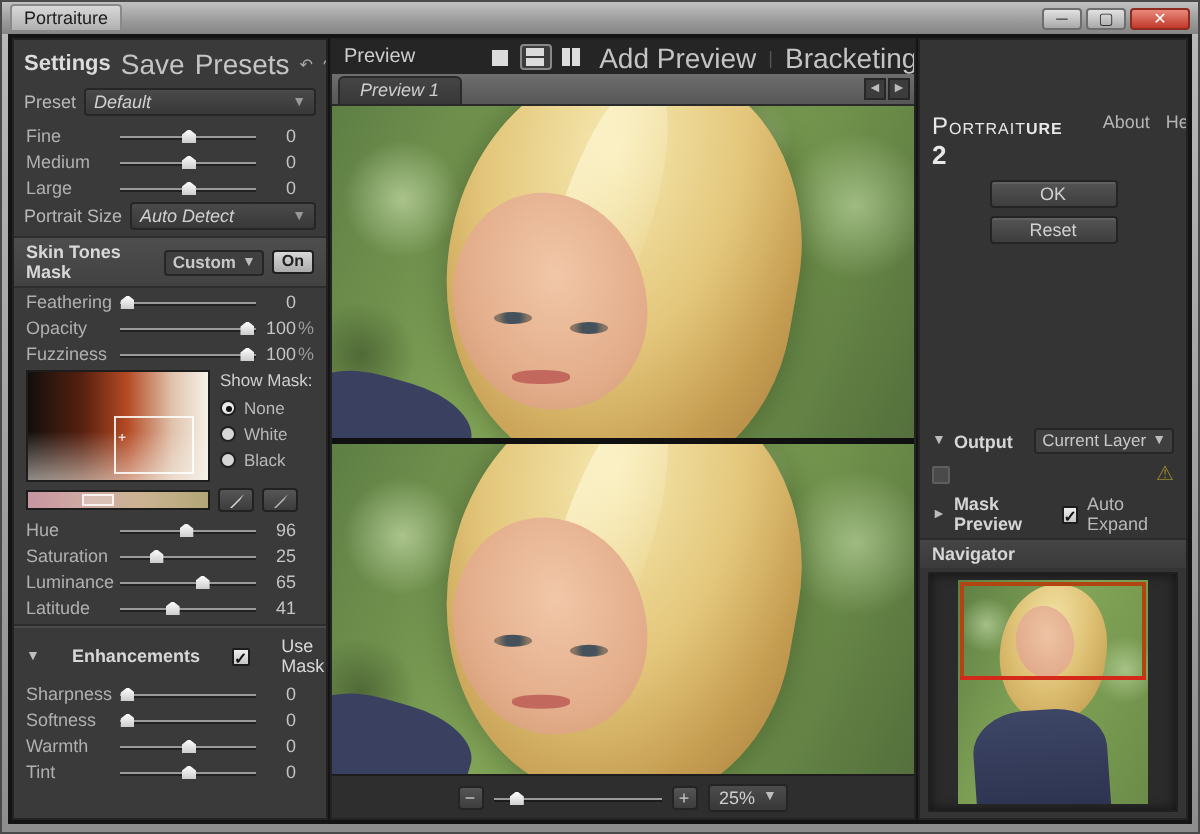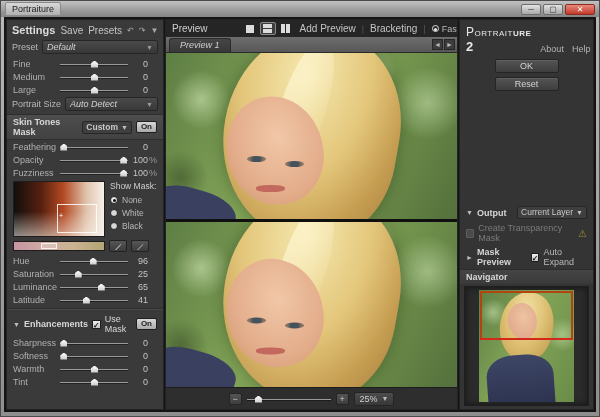--- a/index.html
+++ b/index.html
@@ -14,21 +14,21 @@
   .winbtn.close { width:30px; background:linear-gradient(#e98a7a,#c0392b); color:#fff; border-color:#8e2a20; }
 
   
   .app { position:absolute; left:3px; right:3px; top:16px; bottom:4px; background:#141414; }
   .panel { position:absolute; top:2px; bottom:2px; background:#3a3a3a; border:1px solid #232323; color:#b8b8b8; }
 
   
   .settings { left:2px; width:158px; font-size:9px; overflow:hidden; }
   .s-head { display:flex; align-items:center; gap:5px; padding:4px 5px 3px; }
   .s-title { font-size:11px; font-weight:bold; color:#dcdcdc; }
-  .txtbtn { color:#c4c4c4; font-size:10px; cursor:default; }
+  .txtbtn { color:#c4c4c4; font-size:14px; cursor:default; }
   .miniicon { color:#a8a8a8; font-size:8px; }
   .s-head .right { margin-left:auto; display:flex; gap:5px; align-items:center; }
   .preset-row { display:flex; align-items:center; gap:4px; padding:1px 5px 3px; }
   .dropdown { flex:1; display:flex; align-items:center; background:linear-gradient(#4a4a4a,#383838); border:1px solid #262626; border-radius:2px; padding:1px 4px; color:#d0d0d0;font-style:italic; }
   .dropdown .arrow { margin-left:auto; font-size:7px; color:#999; }
   .sect-head { display:flex; align-items:center; gap:4px; background:linear-gradient(#4d4d4d,#424242); border-top:1px solid #2d2d2d; border-bottom:1px solid #2d2d2d; padding:2px 6px; font-weight:bold; color:#d8d8d8; }
   .srow { display:flex; align-items:center; padding:1px 6px; height:13px; }
   .slabel { width:47px; color:#b0b0b0; }
   .strack { flex:1; position:relative; height:8px; cursor:pointer; }
   .strack::before { content:""; position:absolute; left:0; right:0; top:4px; height:1px; background:#9a9a9a; box-shadow:0 1px 0 #222; }
@@ -49,21 +49,21 @@
   .rrow { display:flex; align-items:center; gap:4px; height:13px; cursor:pointer; }
   .rdot { width:8px; height:8px; border-radius:50%; background:#d6d6d6; border:1px solid #202020; position:relative; }
   .rdot.sel { background:#e8e8e8; }
   .rdot.sel::after { content:""; position:absolute; left:2px; top:2px; width:3px; height:3px; border-radius:50%; background:#111; }
   .hue-row { display:flex; gap:4px; padding:1px 6px 2px; align-items:center; }
   .hue-strip { position:relative; width:92px; height:10px; border:1px solid #1d1d1d;
     background:linear-gradient(90deg,#c795a2,#cfa9a2 30%,#cbb392 65%,#b2a676); cursor:pointer; }
   .hue-mark { position:absolute; left:30%; top:1px; width:16px; height:6px; border:1px solid rgba(255,255,255,.8); background:rgba(255,255,255,.25); }
   .dropper-btn { width:18px; height:12px; background:linear-gradient(#565656,#3c3c3c); border:1px solid #222; border-radius:2px; display:flex; align-items:center; justify-content:center; }
   .divider { height:2px; border-top:1px solid #2c2c2c; border-bottom:1px solid #4a4a4a; margin:2px 0; }
-  .enh-head { display:flex; align-items:center; gap:4px; padding:2px 6px; font-weight:bold; color:#d8d8d8; }
+  .enh-head { display:flex; align-items:center; gap:16px; padding:2px 6px; font-weight:bold; color:#d8d8d8; }
   .checkbox { width:9px; height:9px; background:linear-gradient(#eee,#c5c5c5); border:1px solid #1c1c1c; border-radius:1px; color:#111; font-size:8px; line-height:9px; text-align:center; font-weight:bold; }
   .checkbox.off { background:#4a4a4a; border-color:#5e5e5e; color:transparent; }
   .tri { font-size:7px; color:#bdbdbd; }
 
   
   .preview { left:161px; width:293px; font-size:9px; overflow:hidden; }
   .p-head { display:flex; align-items:center; gap:6px; height:17px; background:#252525; padding:0 6px; white-space:nowrap; overflow:hidden; }
   .p-title { font-size:10px; color:#cecece; }
   .vm-group { display:flex; gap:2px; margin-left:28px; }
   .vmbtn { width:16px; height:13px; display:flex; align-items:center; justify-content:center; border:1px solid transparent; border-radius:2px; }
@@ -100,21 +100,21 @@
   .shoulder { position:absolute; left:-6%; bottom:-10%; width:30%; height:28%; transform:rotate(16deg); border-radius:42%; background:#3a4160; }
   .p-bottom { position:absolute; left:0; right:0; bottom:0; height:22px; background:#2e2e2e; border-top:1px solid #1d1d1d; display:flex; align-items:center; justify-content:center; gap:5px; }
   .zbtn { width:13px; height:12px; background:linear-gradient(#555,#3d3d3d); border:1px solid #242424; border-radius:2px; color:#ccc; font-size:9px; line-height:10px; text-align:center; }
   .ztrack { position:relative; width:84px; height:10px; }
   .ztrack::before { content:""; position:absolute; left:0; right:0; top:5px; height:1px; background:#9a9a9a; box-shadow:0 1px 0 #1c1c1c; }
   .zthumb { position:absolute; left:10%; top:2px; width:7px; height:7px; background:linear-gradient(#fff,#ccc); clip-path:polygon(50% 0,100% 40%,100% 100%,0 100%,0 40%); }
   .zoom-drop { display:flex; align-items:center; gap:4px; background:linear-gradient(#4c4c4c,#383838); border:1px solid #242424; border-radius:2px; padding:1px 5px; color:#cfcfcf; }
 
   
   .rightpanel { left:455px; right:2px; background:#343434; display:flex; flex-direction:column; font-size:9px; overflow:hidden; }
-  .r-head { display:flex; align-items:flex-end; gap:9px; padding:5px 6px 3px; }
+  .r-head { display:flex; align-items:flex-start; gap:20px; padding:5px 6px 3px;margin-top:31px; }
   .logo { color:#e8e8e8; font-variant:small-caps; letter-spacing:.5px; font-size:12px; }
   .logo b { font-weight:bold; } .logo .num { font-size:13px; font-weight:bold; }
   .r-links { margin-left:auto; display:flex; gap:8px; color:#b5b5b5; }
   .r-btn { width:64px; margin:2px auto; background:linear-gradient(#545454,#3e3e3e); border:1px solid #242424; border-radius:2px; color:#d2d2d2; text-align:center; padding:1px 0; box-shadow:inset 0 1px 0 rgba(255,255,255,.08); }
   .r-spacer { flex:1; }
   .r-row { display:flex; align-items:center; gap:4px; padding:2px 6px; }
   .r-row .bold { font-weight:bold; color:#d6d6d6; }
   .gray-label { color:#7a7a7a; }
   .warn { margin-left:auto; color:#9a8a28; font-size:10px; }
   .nav-head { padding:2px 6px; font-weight:bold; color:#d6d6d6; background:linear-gradient(#454545,#3a3a3a); border-top:1px solid #2c2c2c; }
@@ -449,21 +449,20 @@
       <div class="r-row">
         <span class="tri">▼</span>
         <span class="bold">Output</span>
         <div class="small-drop" style="margin-left:auto">
           <span>Current Layer</span>
           <span class="arrow tri">▼</span>
         </div>
       </div>
       <div class="r-row">
         <span class="checkbox off"></span>
-        <span class="gray-label">Create Transparency Mask</span>
         <span class="warn">⚠</span>
       </div>
 
       <div class="r-row">
         <span class="tri">►</span>
         <span class="bold">Mask Preview</span>
         <span class="checkbox" style="margin-left:auto">✓</span>
         <span>Auto Expand</span>
       </div>
 

